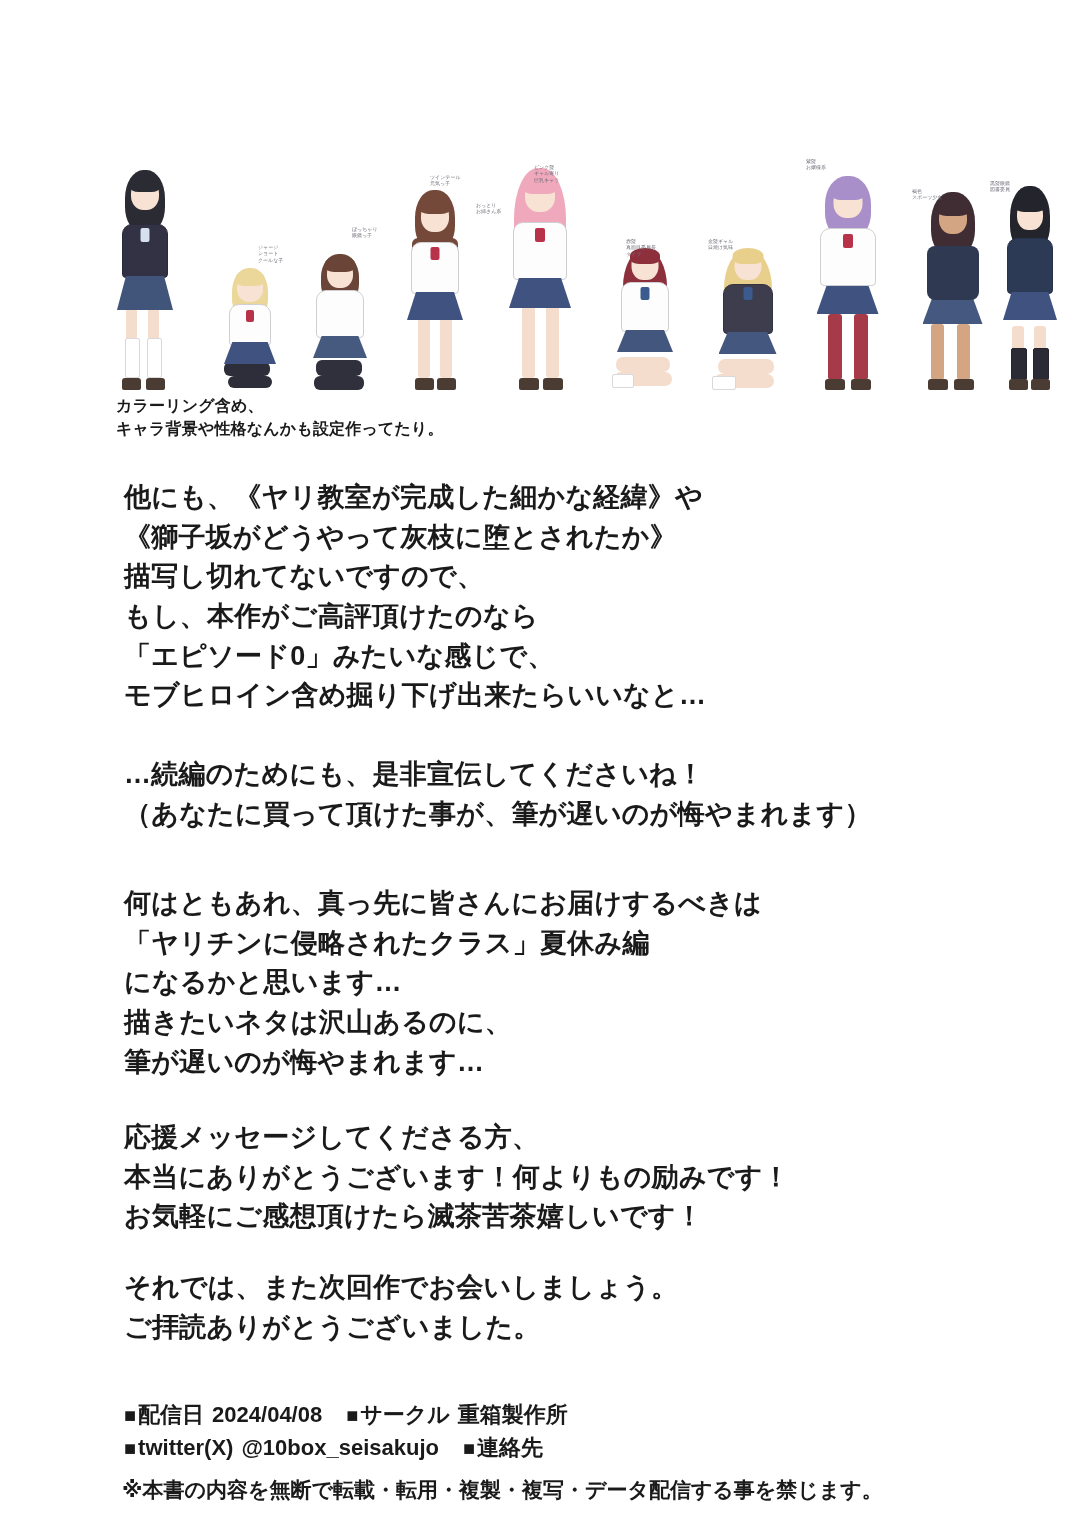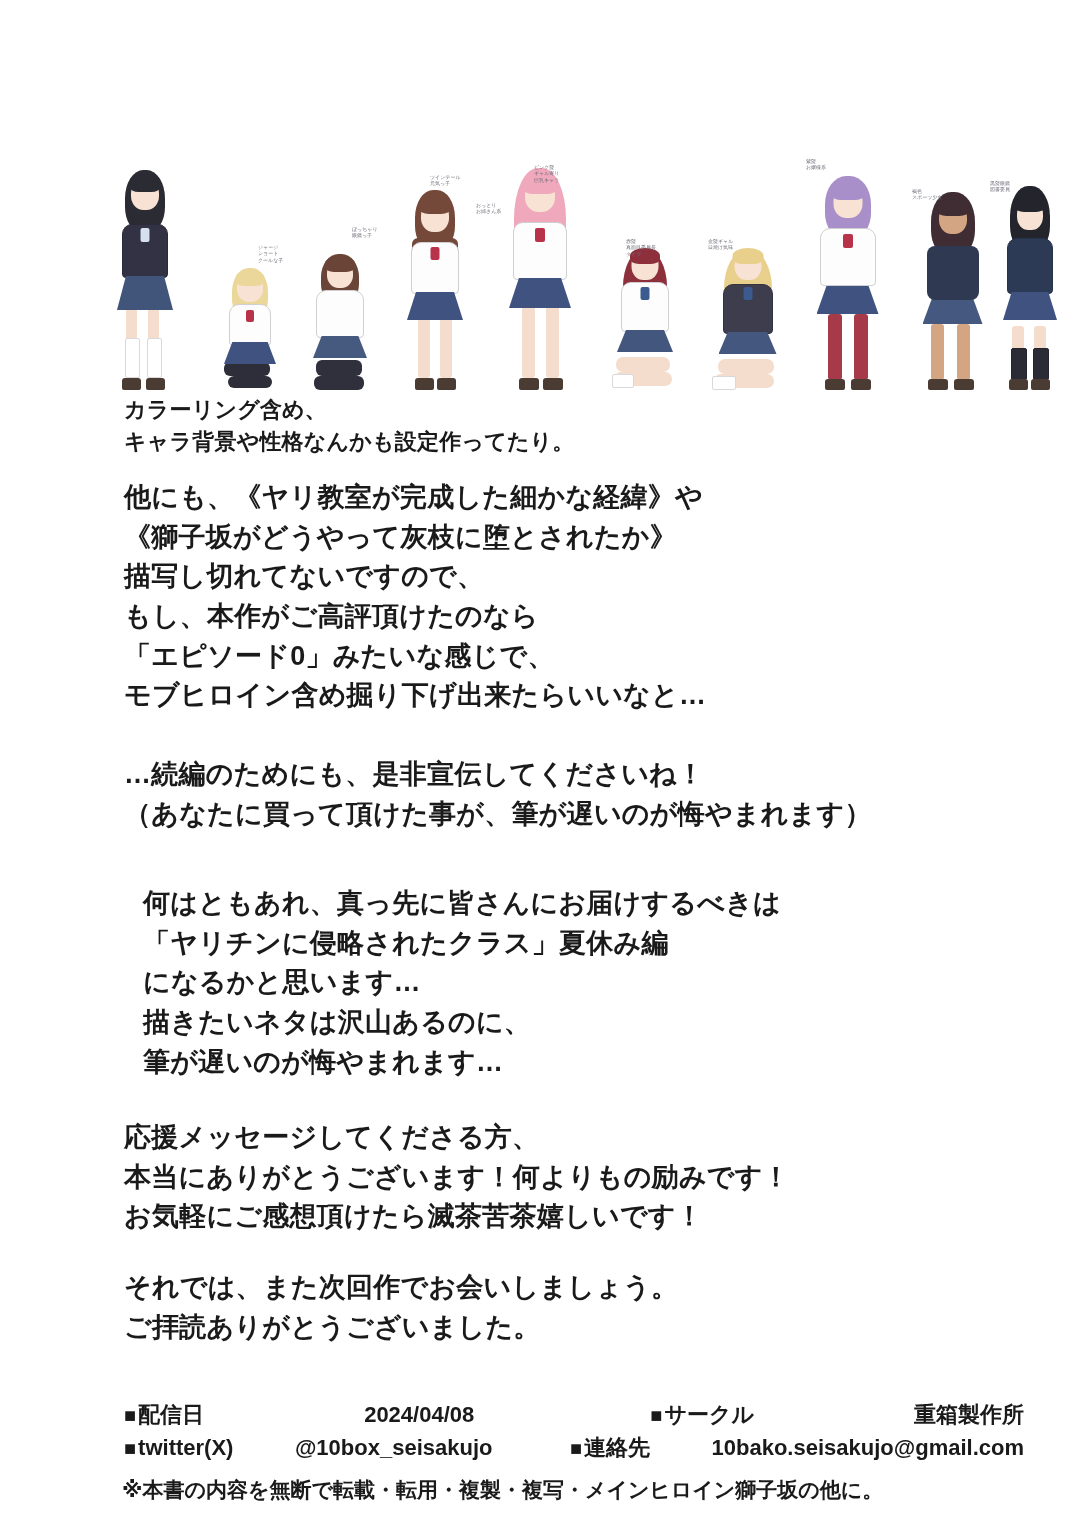--- a/index.html
+++ b/index.html
@@ -28,52 +28,51 @@
     white-space: pre-line;
     letter-spacing: 0.01em;
   }
   .intro {
     left: 124px;
     top: 22px;
     font-size: 27px;
     font-weight: 700;
   }
   .caption {
-    left: 124px;
+    left: 116px;
     top: 394px;
-    font-size: 22px;
+    font-size: 16px;
     font-weight: 700;
     line-height: 1.45;
   }
   .body-text {
     left: 124px;
     font-size: 27px;
     font-weight: 700;
     line-height: 1.47;
   }
   .para2 { top: 478px; }
   .para3 { top: 755px; }
-  .para4 { top: 884px; margin-left: 19px; }
+  .para4 { top: 884px; }
   .para5 { top: 1118px; }
   .para6 { top: 1268px; }
 
   .footer {
     position: absolute;
     left: 124px;
     top: 1398px;
     width: 900px;
     font-size: 22px;
     font-weight: 700;
     line-height: 1.5;
   }
   .footer-row {
     display: flex;
     align-items: baseline;
     gap: 24px;
-    justify-content: space-between;
   }
   .sq::before {
     content: "■";
     margin-right: 2px;
     font-size: 20px;
   }
   .disclaimer {
     position: absolute;
     left: 122px;
     top: 1476px;
@@ -362,19 +361,18 @@
     <div class="footer-row">
       <span class="sq">配信日</span>
       <span style="margin-left:-16px;">2024/04/08</span>
       <span class="sq">サークル</span>
       <span style="margin-left:-16px;">重箱製作所</span>
     </div>
     <div class="footer-row">
       <span class="sq">twitter(X)</span>
       <span style="margin-left:-16px;">@10box_seisakujo</span>
       <span class="sq">連絡先</span>
-      <span style="margin-left:-16px;">10bako.seisakujo@gmail.com</span>
     </div>
   </div>
 
-  <div class="disclaimer">※本書の内容を無断で転載・転用・複製・複写・メインヒロイン獅子坂の他に。</div>
+  <div class="disclaimer">※本書の内容を無断で転載・転用・複製・複写・データ配信する事を禁じます。</div>
 
 </div>
 
 </body></html>

